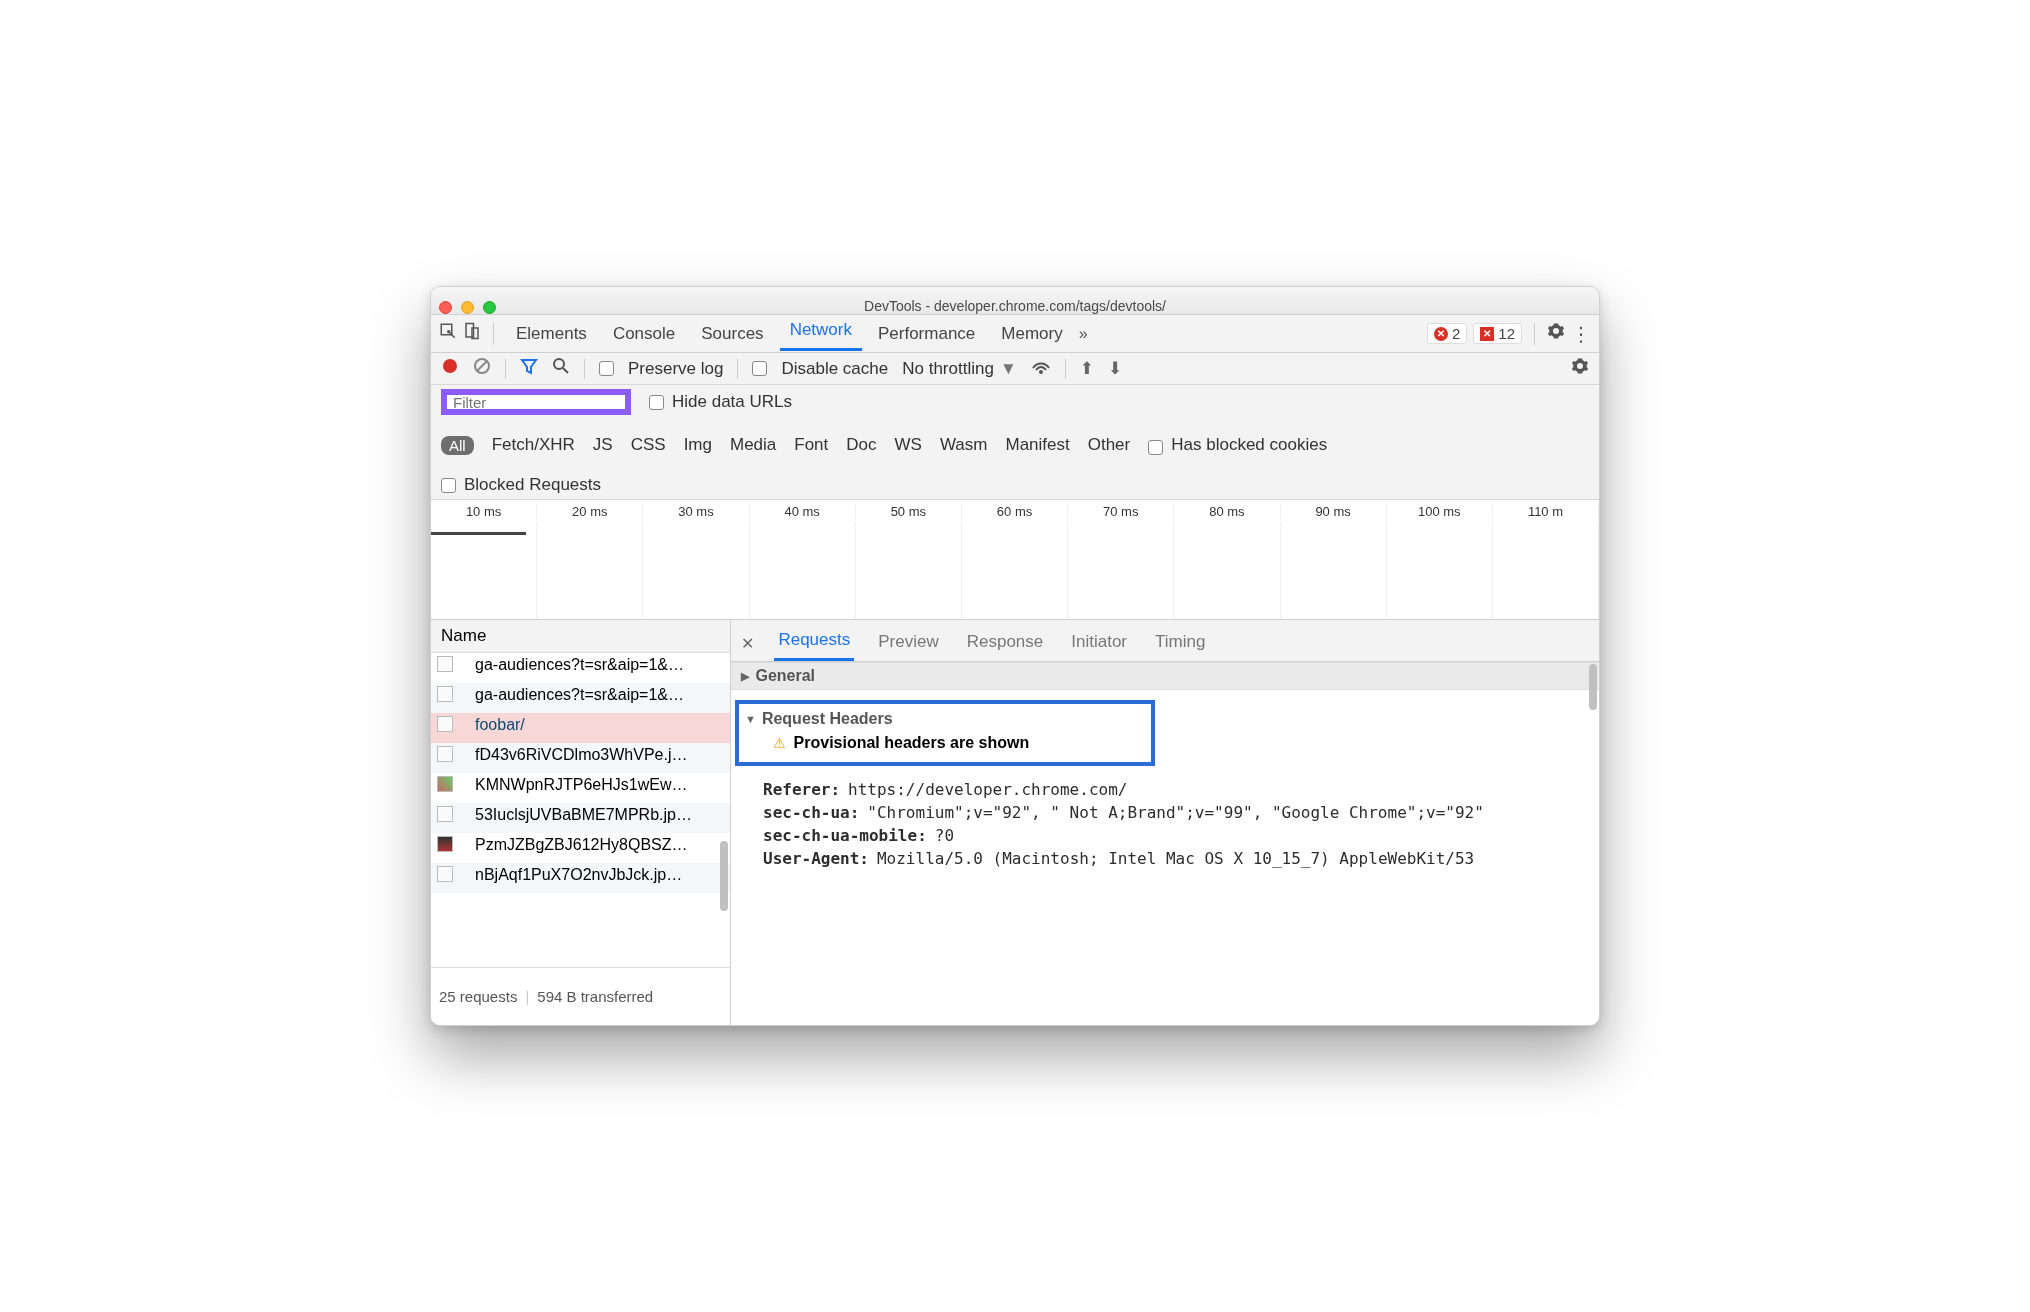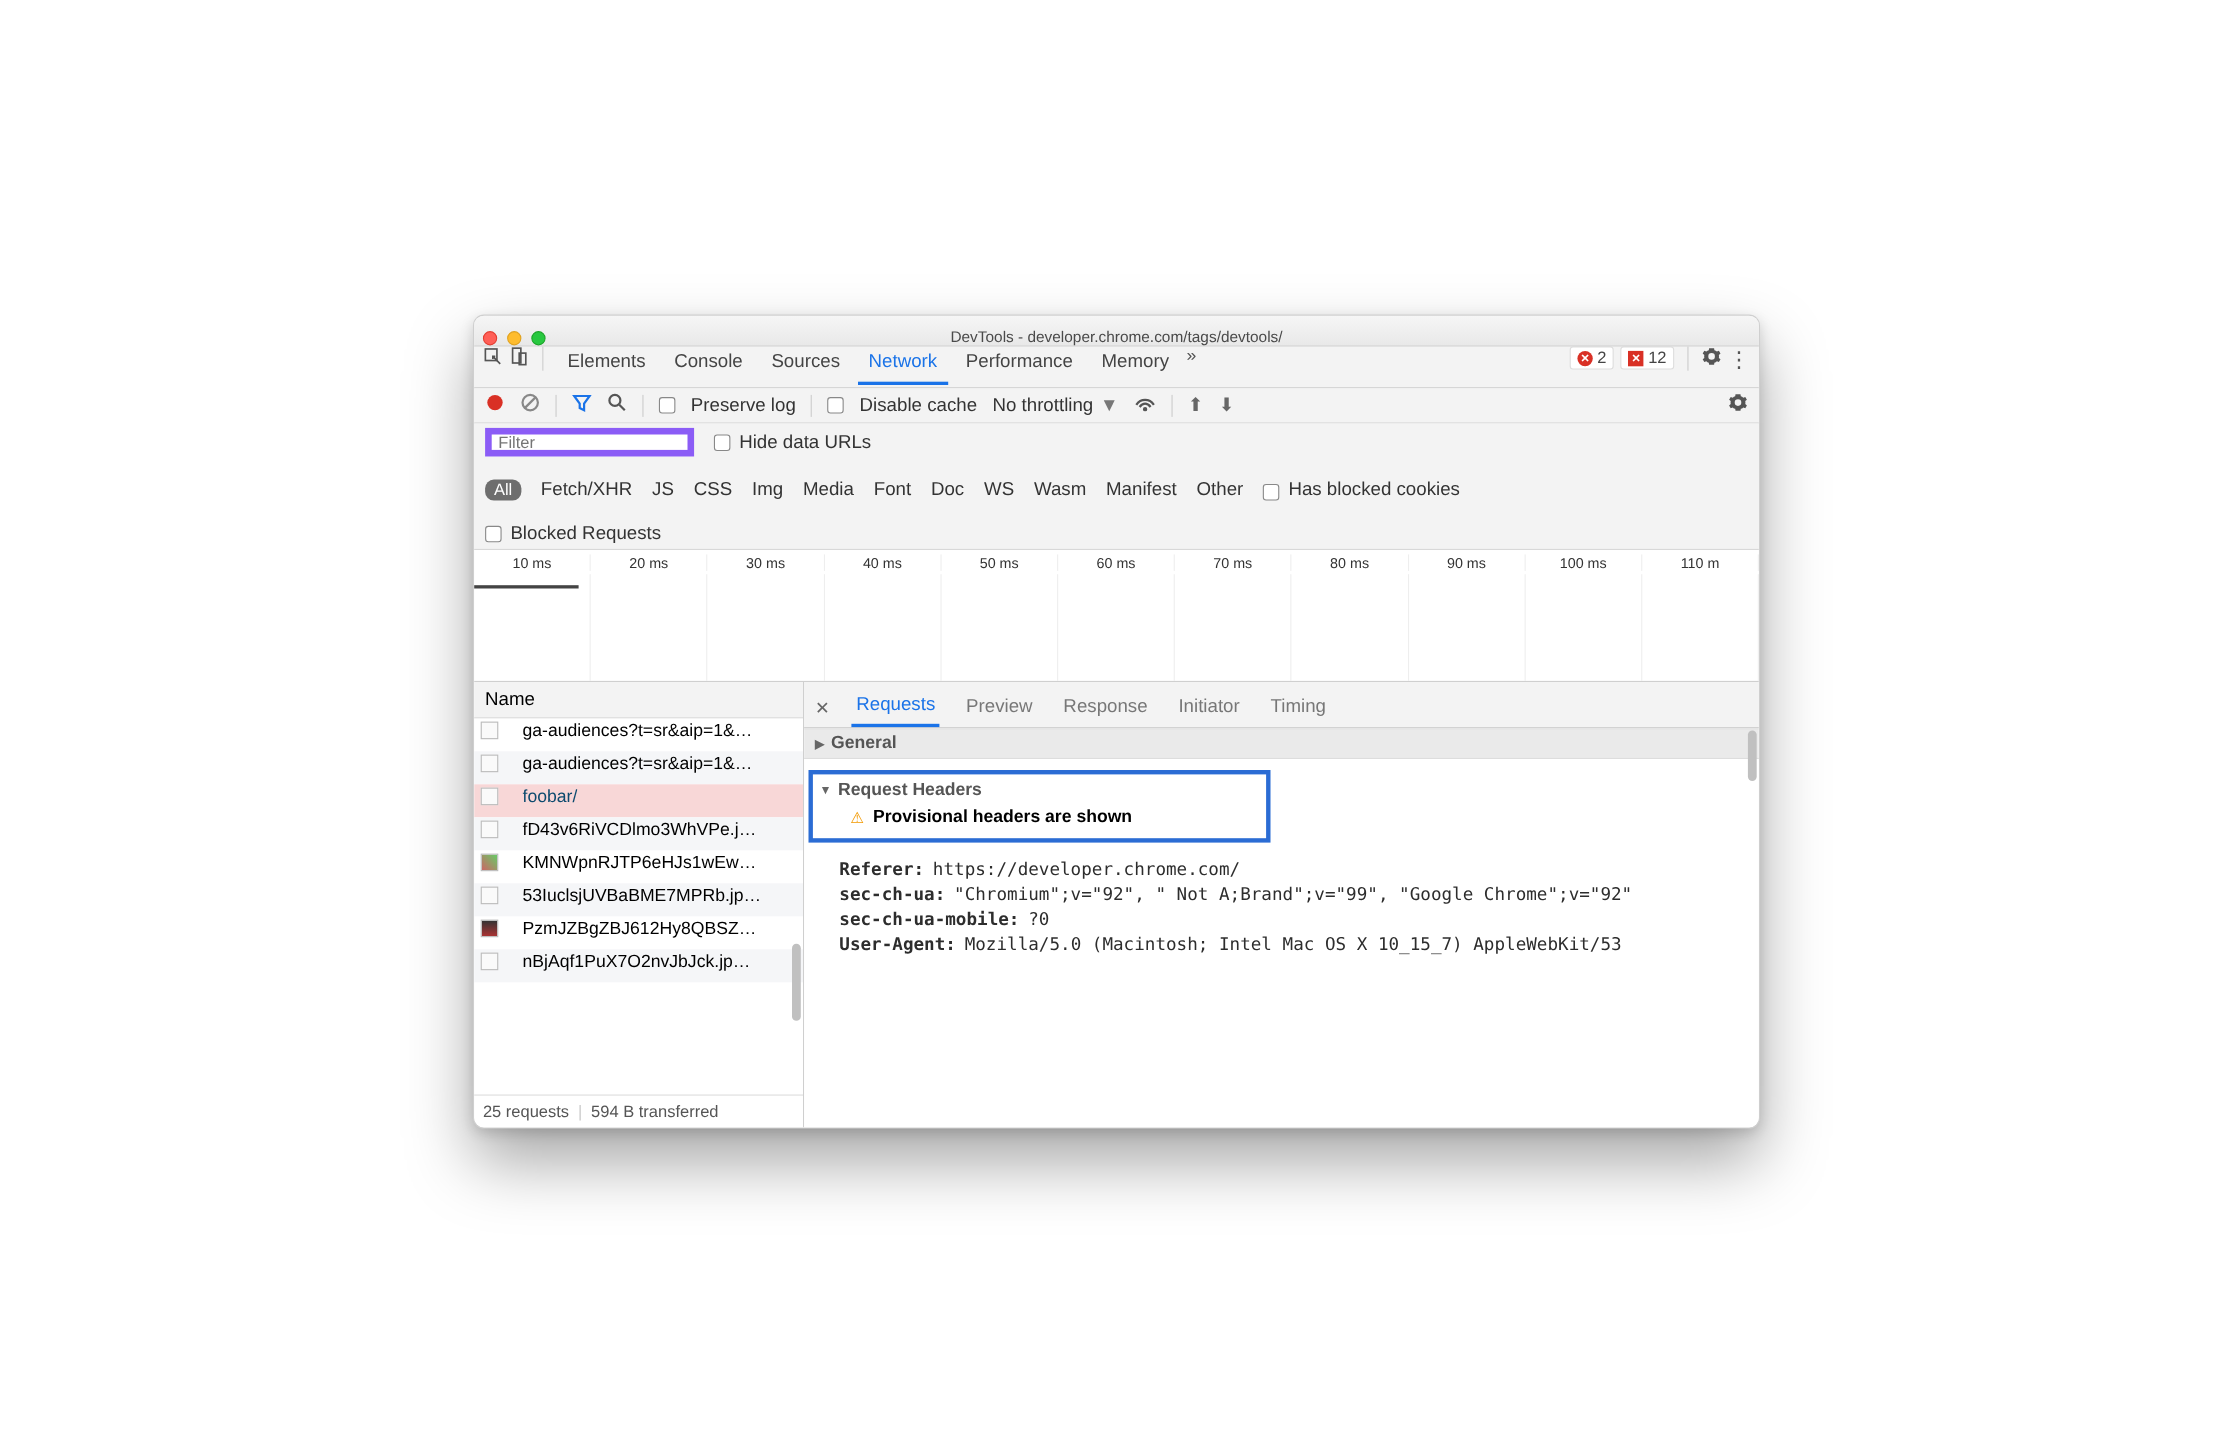--- a/index.html
+++ b/index.html
@@ -39,21 +39,21 @@
   .red { background:#ff5f57; border:1px solid #e33e32;}
   .yellow{ background:#febc2e; border:1px solid #e0a220;}
   .green{ background:#28c840; border:1px solid #1da52a;}
   .titlebar-title {
     position:absolute; left:0; right:0; text-align:center;
     font-size:14px; color:#4a4a4a;
   }
   
   .tabs {
     height:38px; background:#f3f3f3; border-bottom:1px solid #cfcfcf;
-    display:flex; align-items:flex-start; padding:0 8px; gap:6px;
+    display:flex; align-items:center; padding:0 8px; gap:6px;
     font-size:17px; color:#444;
   }
   .tabs .sep { width:1px; height:22px; background:#ccc; margin:0 6px;}
   .tabs .tab { padding:4px 10px; cursor:default;}
   .tabs .tab.active { color:#1a73e8; border-bottom:3px solid #1a73e8; padding-bottom:8px;}
   .chev { color:#555; font-size:16px;}
   .spacer{flex:1;}
   .badge { display:flex; align-items:center; gap:4px; border:1px solid #ddd; border-radius:3px; padding:1px 6px; font-size:15px; background:#fff;}
   .badge.err .ico{width:14px;height:14px;border-radius:7px;background:#d93025;display:flex;align-items:center;justify-content:center;color:#fff;font-size:10px;font-weight:700;}
   .badge.red2 .ico{width:14px;height:14px;background:#d93025;color:#fff;display:flex;align-items:center;justify-content:center;font-size:10px;font-weight:700;}
@@ -76,21 +76,21 @@
   .split{flex:1; display:flex; min-height:0;}
   .left{width:300px; border-right:1px solid #cfcfcf; display:flex; flex-direction:column; background:#fff;}
   .left-head{padding:6px 10px; border-bottom:1px solid #ddd; font-size:17px; background:#f3f3f3;}
   .left-list{flex:1; overflow:hidden; font-size:16px; position:relative;}
   .left-list .item{display:flex; align-items:flex-start; gap:22px; padding:3px 6px; height:30px; white-space:nowrap; overflow:hidden; text-overflow:ellipsis;}
   .left-list .item.alt{background:#f5f6f8;}
   .left-list .item.sel{background:#f8d7d7; color:#0c4a6e;}
   .thumb{width:16px;height:16px;border:1px solid #bbb;background:#fafafa;display:inline-block;flex-shrink:0;}
   .thumb.img1{background:linear-gradient(45deg,#c66,#6c6);}
   .thumb.img2{background:linear-gradient(#333,#a33);}
-  .left-foot{border-top:1px solid #ddd; padding:6px 8px; font-size:15px; color:#555; display:flex; gap:8px;}
+  .left-foot{border-top:1px solid #ddd; padding:20px 8px; font-size:15px; color:#555; display:flex; gap:8px;}
   .left-foot .divider{color:#ccc;}
   .scrollbar{position:absolute; right:2px; top:2px; bottom:2px; width:8px;}
   .scrollbar-thumb{position:absolute; left:0; right:0; top:60%; height:70px; background:#c0c0c0; border-radius:4px;}
   
   .right{flex:1; display:flex; flex-direction:column; min-width:0;}
   .right-tabs{display:flex; align-items:center; gap:20px; padding:6px 10px 0 10px; border-bottom:1px solid #cfcfcf; font-size:17px; color:#777; background:#f3f3f3;}
   .right-tabs .rtab{padding:4px 4px 8px 4px;}
   .right-tabs .rtab.active{color:#1a73e8; border-bottom:3px solid #1a73e8;}
   .right-tabs .close{color:#666;font-size:16px;}
   .panel{flex:1; overflow:auto; background:#fff; font-size:16px; position:relative;}

